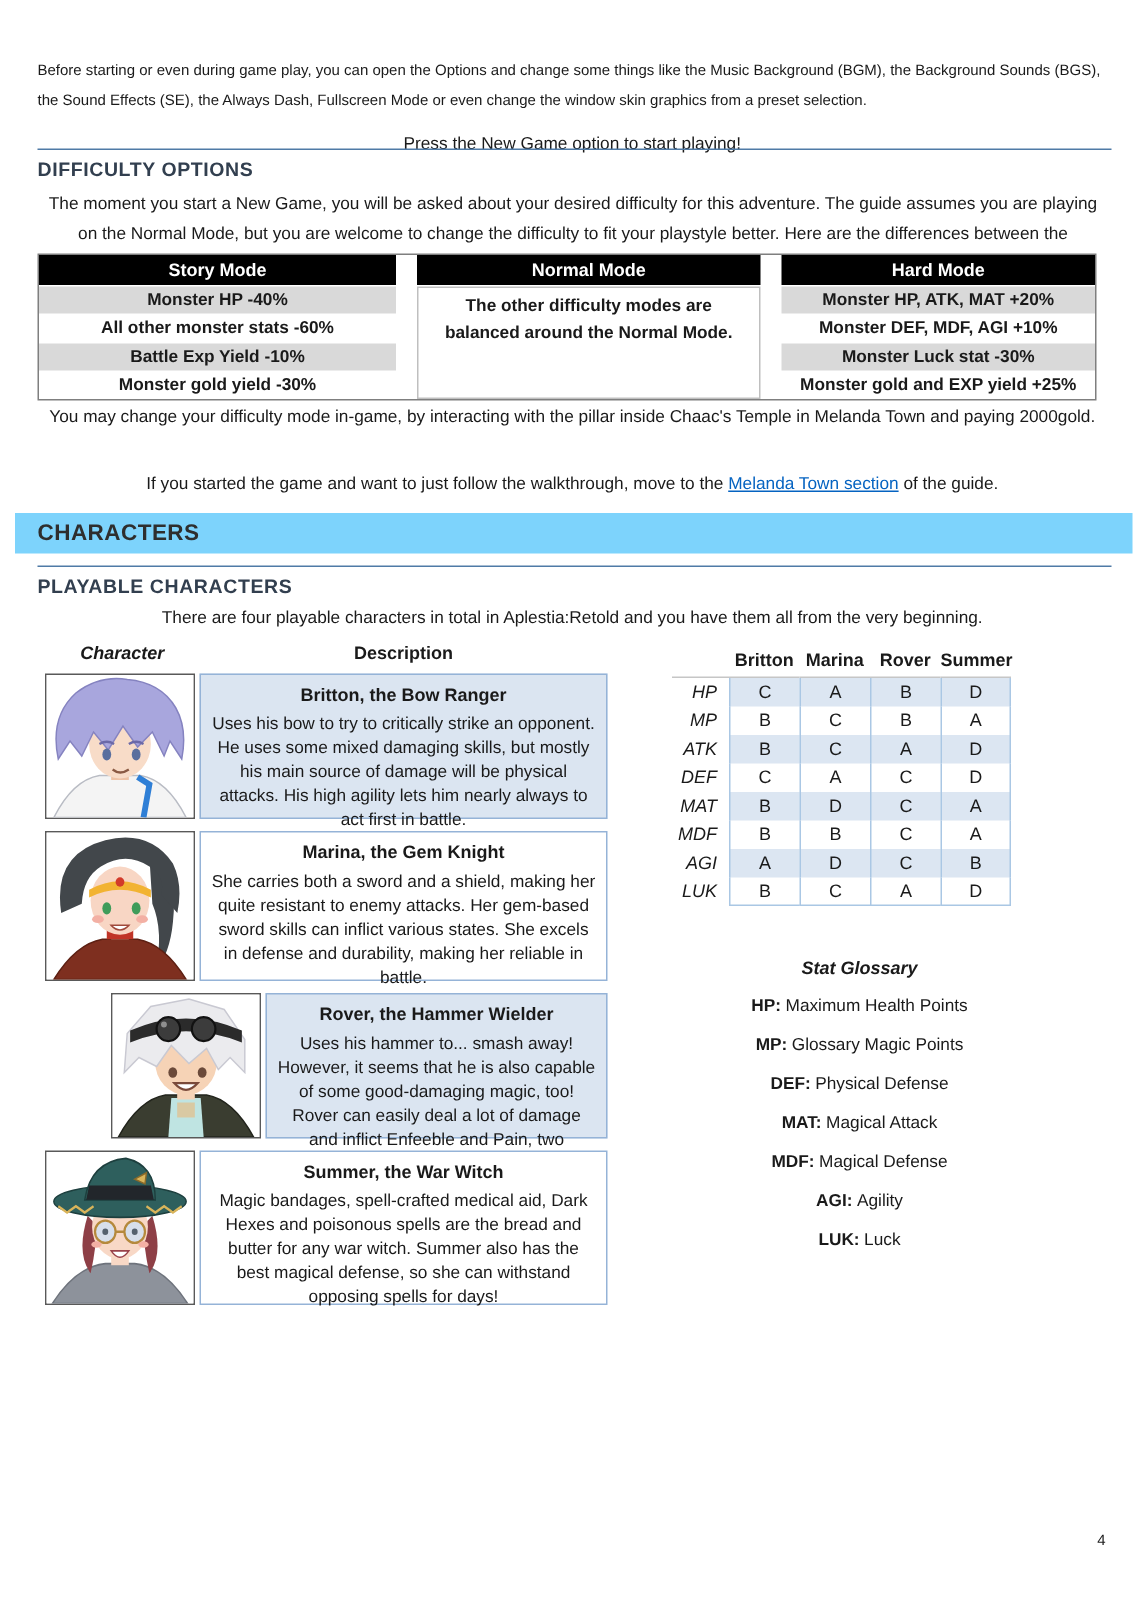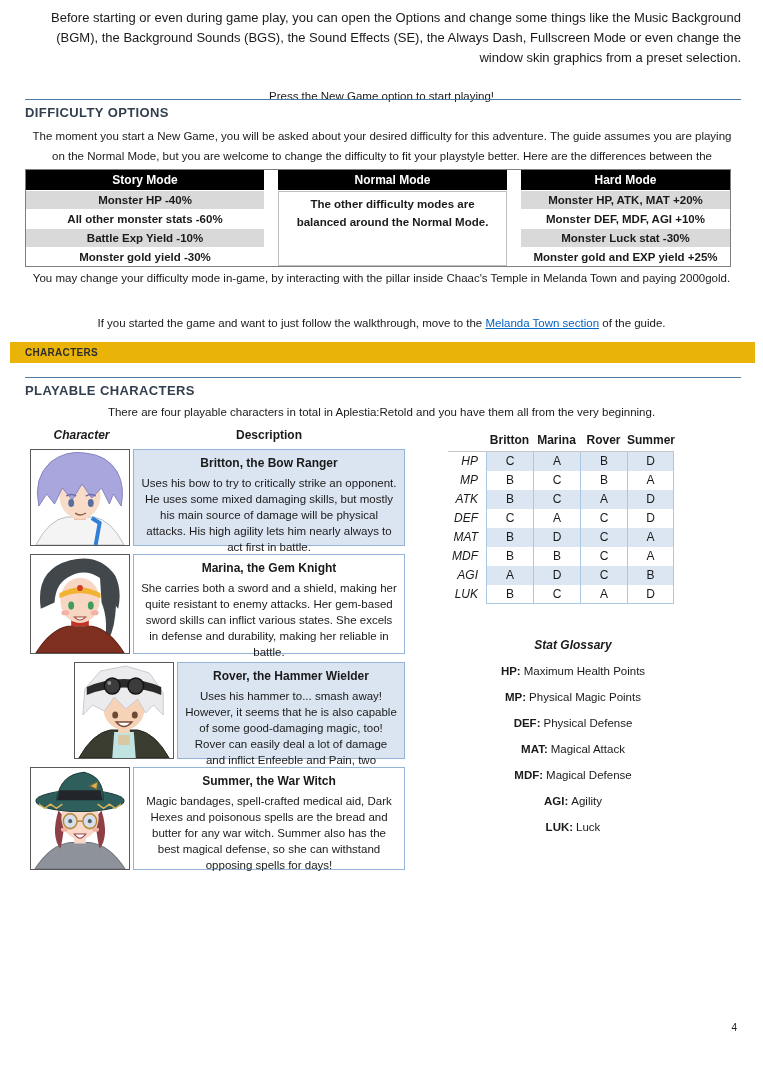--- a/index.html
+++ b/index.html
@@ -1,21 +1,21 @@
 <!DOCTYPE html>
 <html><head>
 <meta charset="utf-8">
 <style>
   html,body{margin:0;padding:0;background:#ffffff;}
   .page{position:relative;width:763px;height:1080px;background:#fff;
         font-family:"Liberation Sans",sans-serif;color:#1a1a1a;overflow:hidden;}
   .abs{position:absolute;}
   p,h1,h2{margin:0;}
 
-  .intro{left:25px;top:8px;width:716px;font-size:13px;line-height:20px;text-align:right;}
+  .intro{left:25px;top:38px;width:716px;font-size:10px;line-height:20px;}
   .press{left:0;top:90px;width:100%;text-align:center;font-size:11.5px;}
 
   .h2{font-size:13px;font-weight:bold;color:#323f4f;letter-spacing:.4px;
       border-top:1px solid #4f7aa6;padding-top:5px;}
   .h2-diff{left:25px;right:22px;top:99px;}
   .h2-playable{left:25px;right:22px;top:377px;}
 
   .diff-intro{left:28px;top:126px;width:708px;text-align:center;font-size:11.5px;line-height:20px;}
 
   .diff-table{left:25px;top:169px;width:706px;display:flex;gap:14px;
@@ -29,22 +29,22 @@
   .dcell{height:18px;line-height:18px;text-align:center;font-weight:bold;font-size:11.5px;}
   .gray{background:#d9d9d9;}
   .white{background:#fff;}
   .dnote{flex:1;background:#fff;border:1px solid #bfbfbf;text-align:center;
          font-weight:bold;font-size:11.5px;line-height:18px;padding:3px 14px 0 14px;}
 
   .change-note{left:0;top:272px;width:100%;text-align:center;font-size:11.5px;}
   .walkthrough{left:0;top:317px;width:100%;text-align:center;font-size:11.5px;}
   .link{color:#0563c1;text-decoration:underline;cursor:pointer;}
 
-  .band{left:10px;right:8px;top:342px;background:#eab308;color:#2e2e2e;
-        font-size:10px;font-weight:bold;letter-spacing:.3px;padding:5px 0 5px 15px;}
+  .band{left:10px;right:8px;top:342px;background:#7dd3fc;color:#2e2e2e;
+        font-size:15px;font-weight:bold;letter-spacing:.3px;padding:5px 0 5px 15px;}
 
   .char-intro{left:0;top:406px;width:100%;text-align:center;font-size:11.5px;}
 
   .char-table{left:30px;top:428px;width:375px;}
   .ct-head{display:flex;height:21px;font-size:12px;}
   .ct-head .c1{width:103px;text-align:center;font-weight:bold;font-style:italic;}
   .ct-head .c2{flex:1;text-align:center;font-weight:bold;}
   .ct-row{display:flex;gap:3px;margin-bottom:8px;}
   .r1{height:97px;}.r2{height:100px;}.r3{height:97px;padding-left:44px;}.r4{height:103px;}
   .portrait{width:100px;border:1px solid #595959;box-sizing:border-box;background:#fff;}
@@ -275,21 +275,21 @@
     <div class="s-label">LUK</div>
     <div class="s-cell s-bb">B</div>
     <div class="s-cell s-bb">C</div>
     <div class="s-cell s-bb">A</div>
     <div class="s-cell s-bb s-last">D</div>
   </div>
 
   <div class="abs glossary">
     <div class="gl-title">Stat Glossary</div>
     <div class="gl-entry"><span class="gl-abbr">HP:</span><span class="gl-meaning">Maximum Health Points</span></div>
-    <div class="gl-entry"><span class="gl-abbr">MP:</span><span class="gl-meaning">Physical Magic Points</span></div>
+    <div class="gl-entry"><span class="gl-abbr">MP:</span><span class="gl-meaning">Glossary Magic Points</span></div>
     <div class="gl-entry"><span class="gl-abbr">DEF:</span><span class="gl-meaning">Physical Defense</span></div>
     <div class="gl-entry"><span class="gl-abbr">MAT:</span><span class="gl-meaning">Magical Attack</span></div>
     <div class="gl-entry"><span class="gl-abbr">MDF:</span><span class="gl-meaning">Magical Defense</span></div>
     <div class="gl-entry"><span class="gl-abbr">AGI:</span><span class="gl-meaning">Agility</span></div>
     <div class="gl-entry"><span class="gl-abbr">LUK:</span><span class="gl-meaning">Luck</span></div>
   </div>
 
   <div class="abs pagenum">4</div>
 </div>
 

